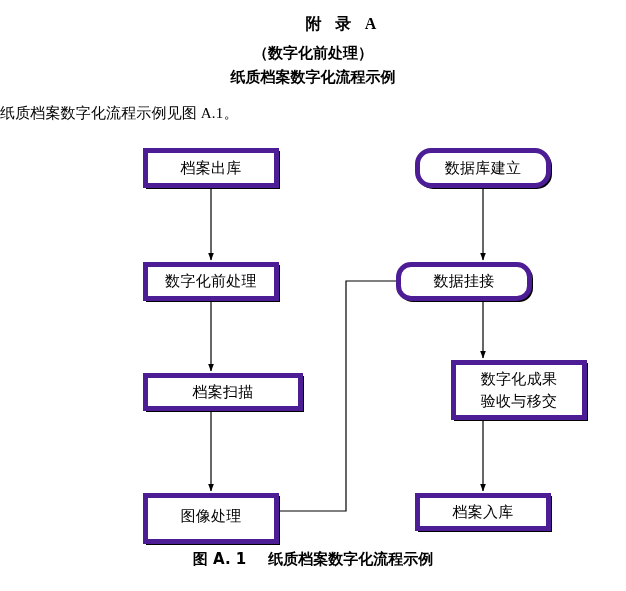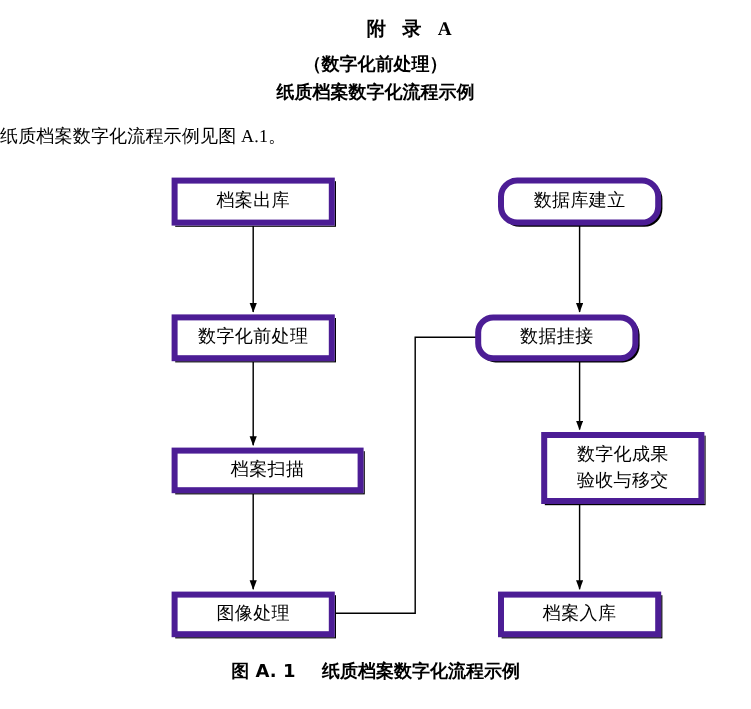--- a/index.html
+++ b/index.html
@@ -78,21 +78,21 @@
     line-height: 1.5;
     letter-spacing: 0.02em;
     box-shadow: 2px 2px 0 -1px #000000;
   }
   .node span { display: block; white-space: nowrap; }
 
   
   #n-chuku      { left: 143px; top: 148px; width: 136px; height: 40px; }
   #n-qianchuli  { left: 143px; top: 262px; width: 136px; height: 39px; }
   #n-saomiao    { left: 143px; top: 373px; width: 160px; height: 38px; }
-  #n-tuxiang    { left: 143px; top: 493px; width: 136px; height: 38px; }
+  #n-tuxiang    { left: 143px; top: 493px; width: 136px; height: 51px; font-family: Liberation Mono, monospace; }
   #n-shujuku    { left: 415px; top: 148px; width: 136px; height: 40px; border-radius: 16px; }
   #n-guajie     { left: 396px; top: 262px; width: 136px; height: 39px; border-radius: 15px; }
   #n-chengguo   { left: 415px; top: 360px; width: 136px; height: 60px; margin-left: 36px; }
   #n-ruku       { left: 415px; top: 493px; width: 136px; height: 38px; }
 
   .flow-svg {
     position: absolute;
     top: 0; left: 0;
     width: 626px; height: 591px;
     pointer-events: none;

